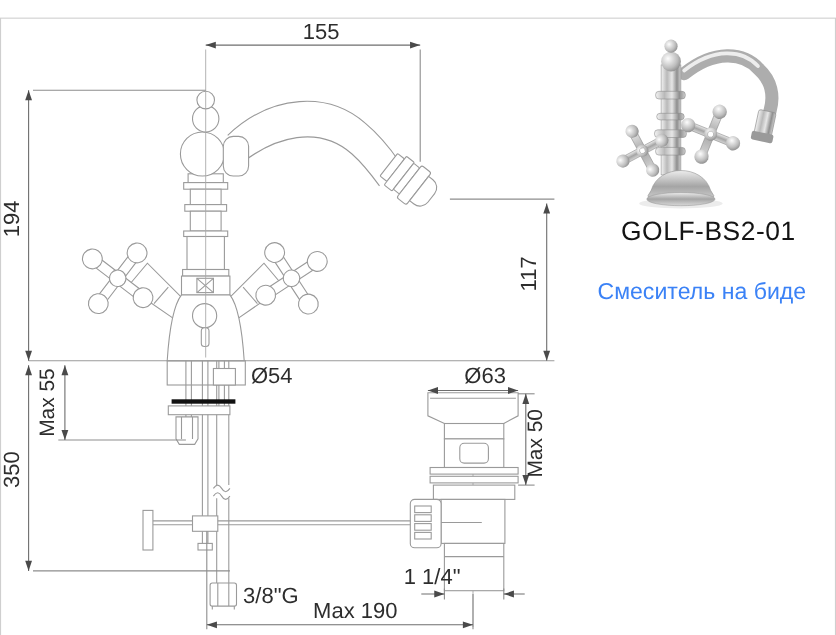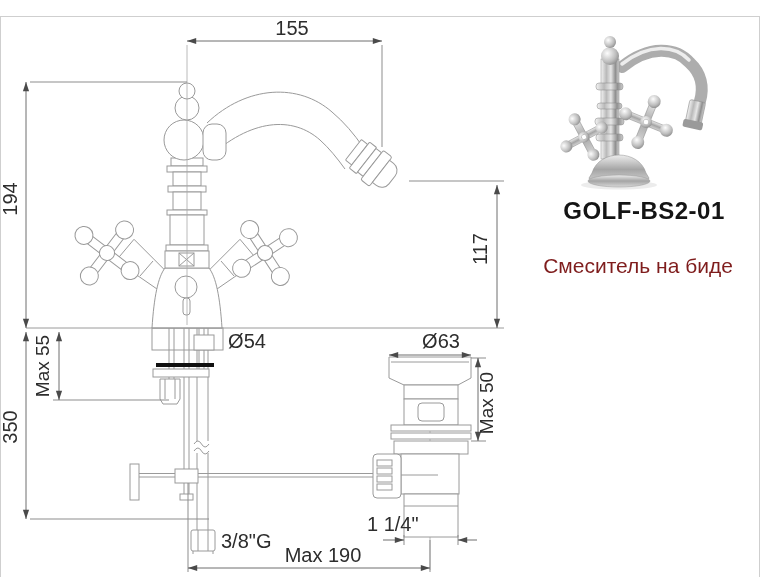--- a/index.html
+++ b/index.html
@@ -9,23 +9,23 @@
   svg{font-family:"Liberation Sans", sans-serif;}
   .geo{stroke:#9a9a9a;stroke-width:1;fill:none;}
   .geow{stroke:#9a9a9a;stroke-width:1;fill:#ffffff;}
   .cl{stroke:#a8a8a8;stroke-width:0.8;fill:none;}
   .dim{stroke:#6e6e6e;stroke-width:1;fill:none;}
   .ext{stroke:#8d8d8d;stroke-width:1;fill:none;}
   .dimtext{fill:#2d2d2d;font-size:20px;}
   .dimtext-s{fill:#2d2d2d;font-size:19px;}
   .photo{position:absolute;left:553px;top:8px;}
   .code{position:absolute;left:528px;top:180px;width:230px;text-align:center;
-        font-size:24px;font-weight:bold;color:#141414;letter-spacing:0.5px;}
+        font-size:24px;font-weight:normal;color:#141414;letter-spacing:0.5px;}
   .desc{position:absolute;left:514px;top:234px;width:246px;text-align:center;
-        font-size:21px;color:#7f1d1d;line-height:30px;}
+        font-size:21px;color:#3b82f6;line-height:30px;}
 </style>
 </head>
 <body>
 
 <div class="stage">
 
 <svg width="758" height="575" viewBox="0 0 758 575">
   <defs>
     <marker id="arw" markerWidth="11" markerHeight="9" refX="9.6" refY="4" orient="auto-start-reverse">
       <path d="M0.4,0.9 L9.6,4 L0.4,7.1 Z" fill="#4a4a4a"></path>

